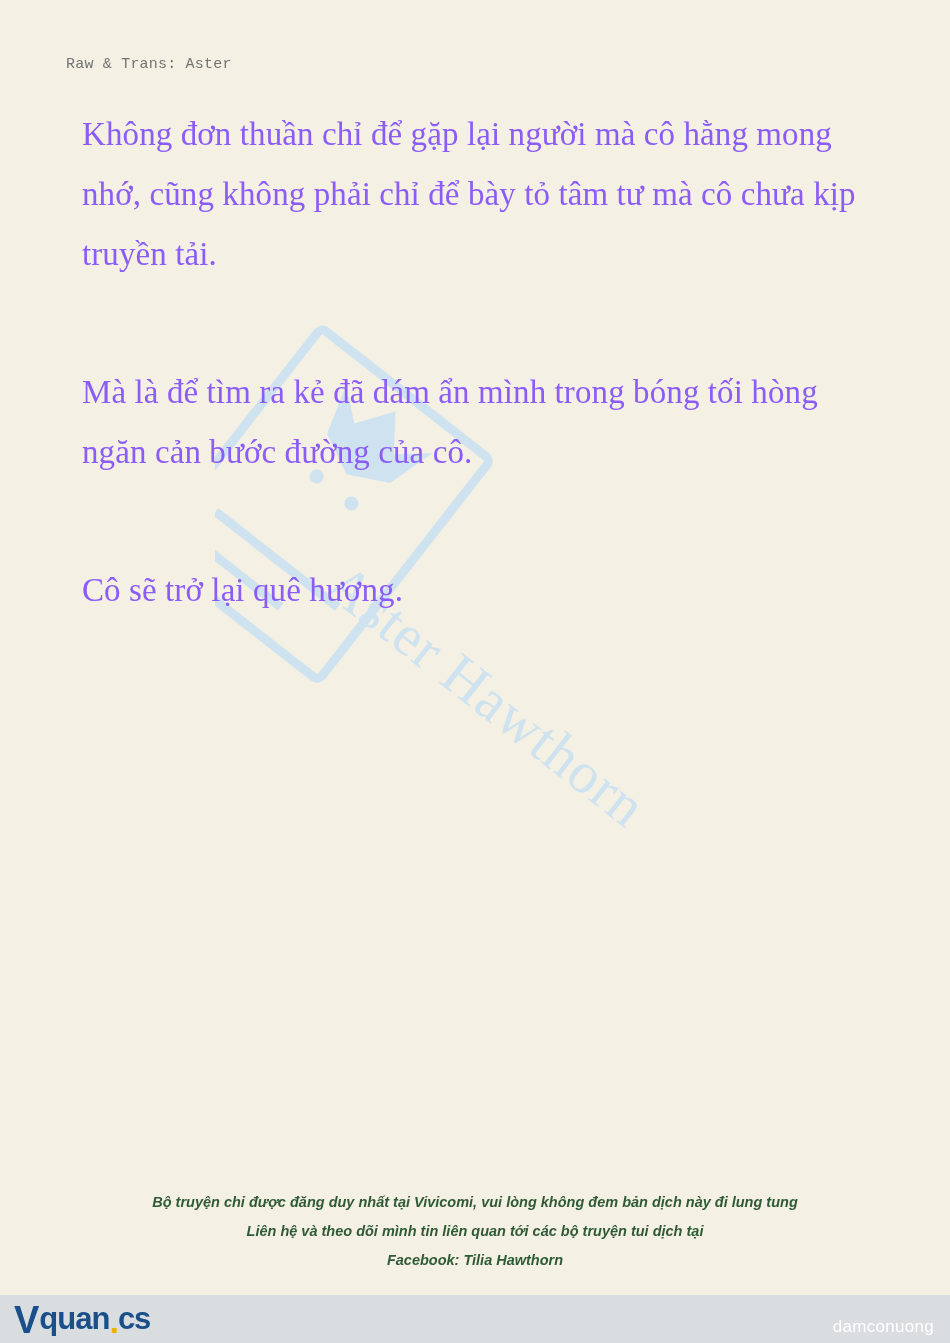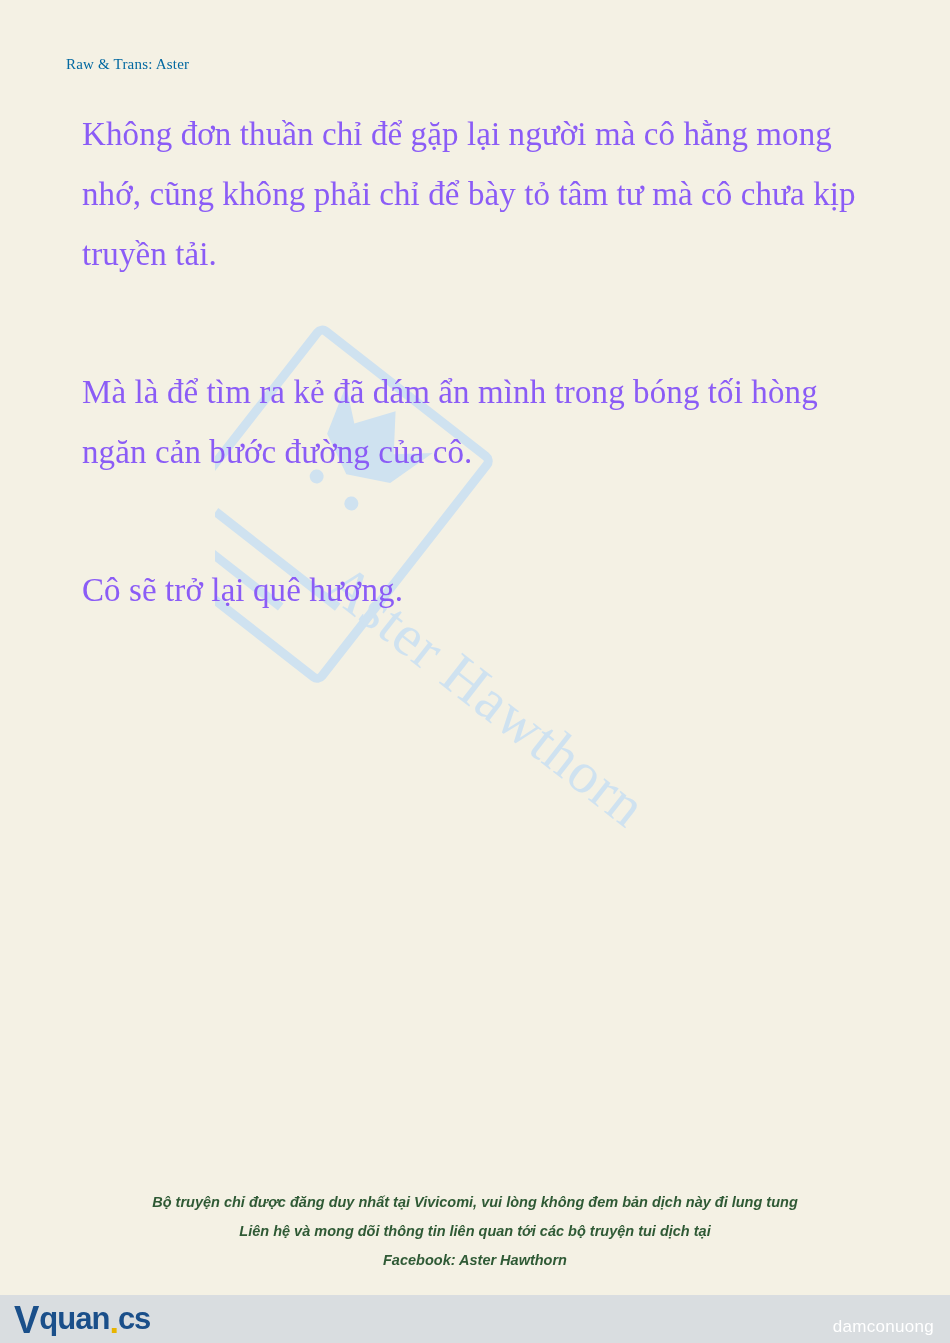--- a/index.html
+++ b/index.html
@@ -19,22 +19,22 @@
     inset: 0;
     background: #f4f1e4;
   }
 
   
   .credit {
     position: absolute;
     top: 56px;
     left: 66px;
     font-size: 15px;
-    color: #0369a1;
-    font-family: Liberation Serif, serif;
+    color: #737373;
+    font-family: Liberation Mono, monospace;
     letter-spacing: 0.2px;
   }
 
   
   .watermark {
     position: absolute;
     left: 215px;
     top: 320px;
     width: 460px;
     height: 500px;
@@ -158,22 +158,22 @@
   </div>
 
   <div class="content">
     <p class="para gap-lg">Không đơn thuần chỉ để gặp lại người mà cô hằng mong nhớ, cũng không phải chỉ để bày tỏ tâm tư mà cô chưa kịp truyền tải.</p>
     <p class="para gap-lg">Mà là để tìm ra kẻ đã dám ẩn mình trong bóng tối hòng ngăn cản bước đường của cô.</p>
     <p class="para gap-lg">Cô sẽ trở lại quê hương.</p>
   </div>
 
   <div class="footer-notes">
     <div>Bộ truyện chỉ được đăng duy nhất tại Vivicomi, vui lòng không đem bản dịch này đi lung tung</div>
-    <div>Liên hệ và mong dõi thông tin liên quan tới các bộ truyện tui dịch tại</div>
-    <div>Facebook: Aster Hawthorn</div>
+    <div>Liên hệ và theo dõi mình tin liên quan tới các bộ truyện tui dịch tại</div>
+    <div>Facebook: Tilia Hawthorn</div>
   </div>
 
   <div class="bottom-bar">
     <div class="logo">
       <span class="v">V</span>
         <span>quan</span>
         <span class="dot">.</span>
         <span>cs</span>
     </div>
     <div class="brand-right">damconuong</div>

